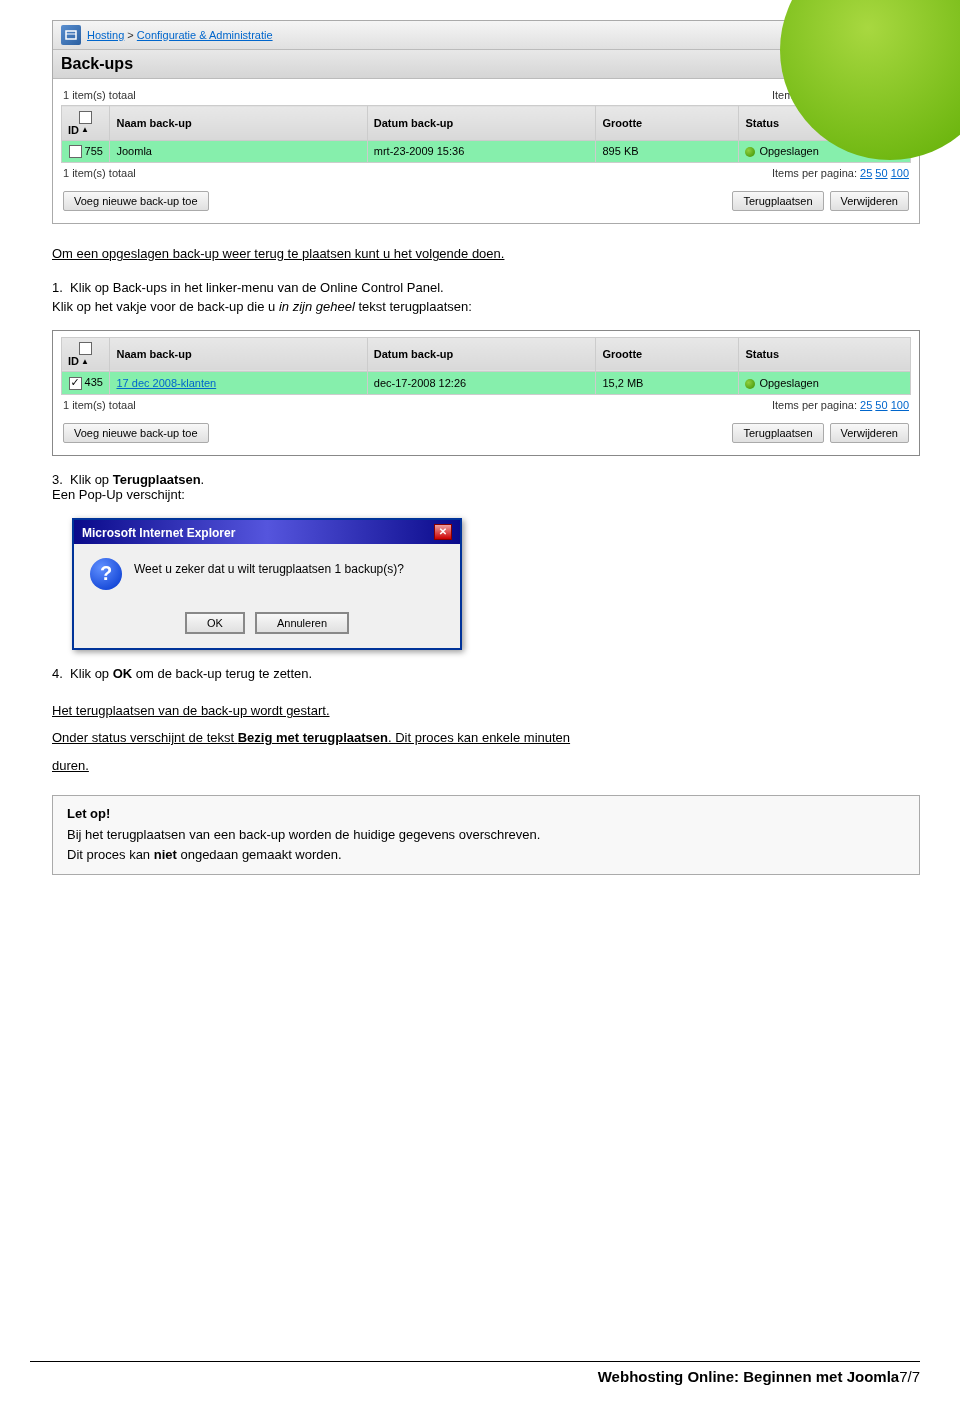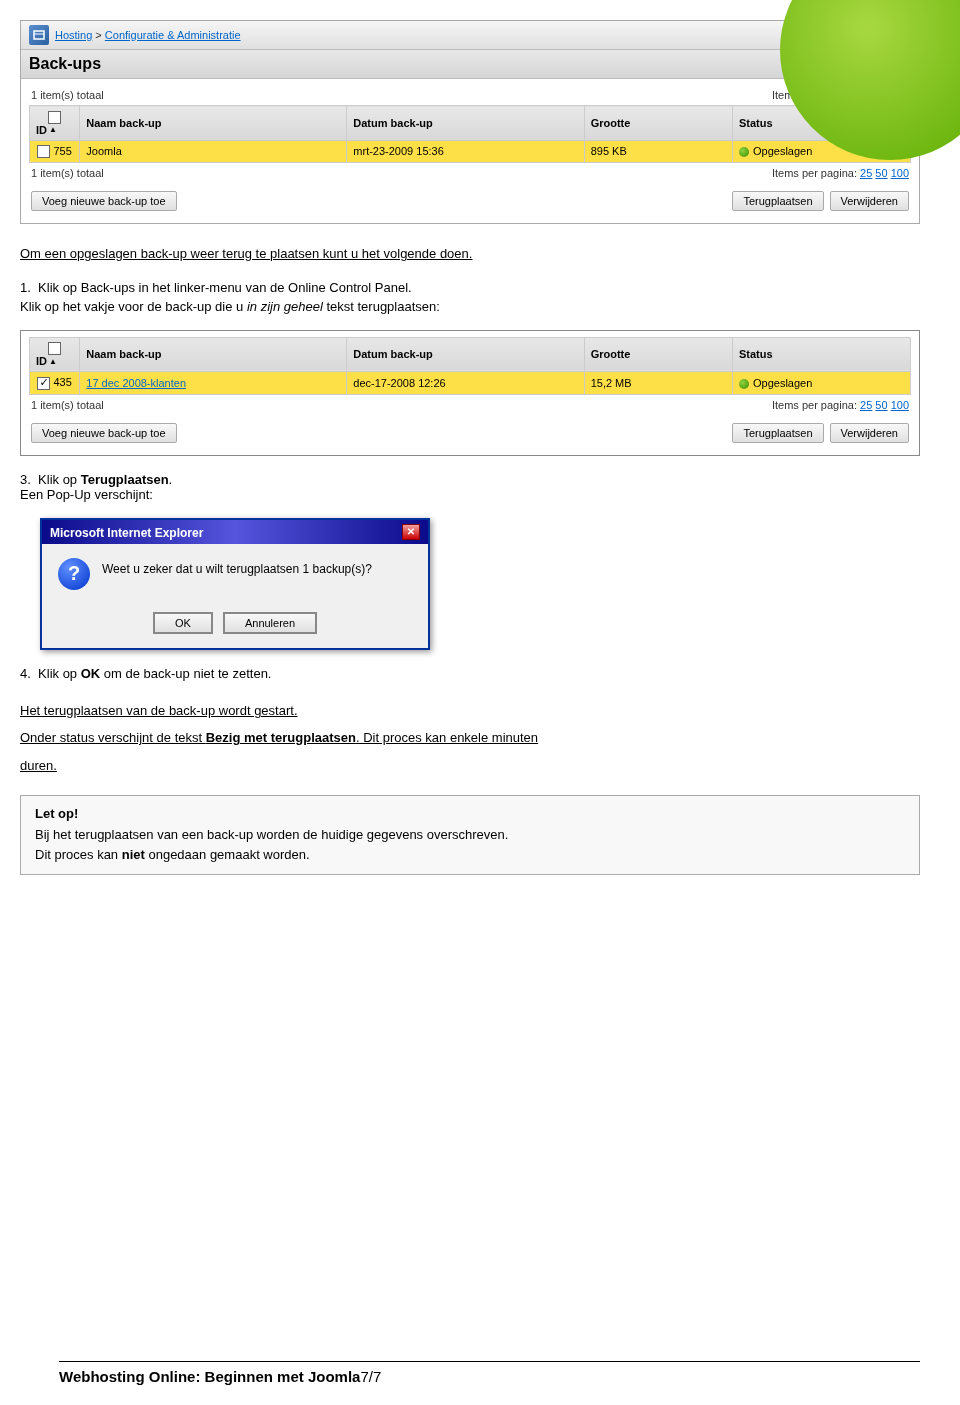--- a/index.html
+++ b/index.html
@@ -27,21 +27,21 @@
       width: 220px;
       height: 220px;
       background: radial-gradient(circle at 40% 40%, #a8d840, #5aab00);
       border-radius: 50%;
       position: absolute;
       top: -60px;
       right: -40px;
     }
 
     .page-content {
-      padding: 20px 40px 30px 20px;
+      padding: 20px 40px 30px 52px;
     }
 
     .panel-titlebar {
       background: linear-gradient(to bottom, #f5f5f5, #e0e0e0);
       border-bottom: 1px solid #bbb;
       padding: 4px 8px;
       display: flex;
       align-items: center;
       gap: 6px;
     }
@@ -150,21 +150,21 @@
       padding: 4px 6px;
       text-align: left;
       font-size: 11px;
       font-weight: bold;
     }
 
     .data-table td {
       border: 1px solid #ccc;
       padding: 4px 6px;
       font-size: 11px;
-      background: #fde047;
+      background: #86efac;
     }
 
     .data-table .col-check { width: 30px; text-align: center; }
     .data-table .col-name { width: 180px; }
     .data-table .col-date { width: 160px; }
     .data-table .col-size { width: 100px; }
     .data-table .col-status { width: 120px; }
 
     .th-sortable {
       display: flex;
@@ -371,25 +371,24 @@
       line-height: 1.5;
     }
 
     
     .page-footer {
       position: absolute;
       bottom: 20px;
       left: 30px;
       right: 40px;
       display: flex;
-      justify-content: flex-start;
+      justify-content: flex-end;
       align-items: flex-end;
       border-top: 1px solid #000;
       padding-top: 6px;
-      margin-left: 29px;
     }
 
     .footer-title {
       font-size: 15px;
       font-weight: bold;
       color: #000;
     }
 
     .footer-page {
       font-size: 15px;
@@ -593,21 +592,21 @@
     </div>
     <div class="ie-buttons">
       <button class="ie-btn">OK</button>
       <button class="ie-btn">Annuleren</button>
     </div>
   </div>
 
   <div class="step-section">
     <p>
       <span>4.</span>&nbsp;
-      <span>Klik op </span><span class="bold">OK</span><span> om de back-up niet te zetten.</span>
+      <span>Klik op </span><span class="bold">OK</span><span> om de back-up terug te zetten.</span>
     </p>
   </div>
 
   <div class="main-text">
     <p>Het terugplaatsen van de back-up wordt gestart.</p>
     <p>
       <span>Onder status verschijnt de tekst </span><span class="bold">Bezig met terugplaatsen</span><span>. Dit proces kan enkele minuten</span>
     </p>
     <p>duren.</p>
   </div>

